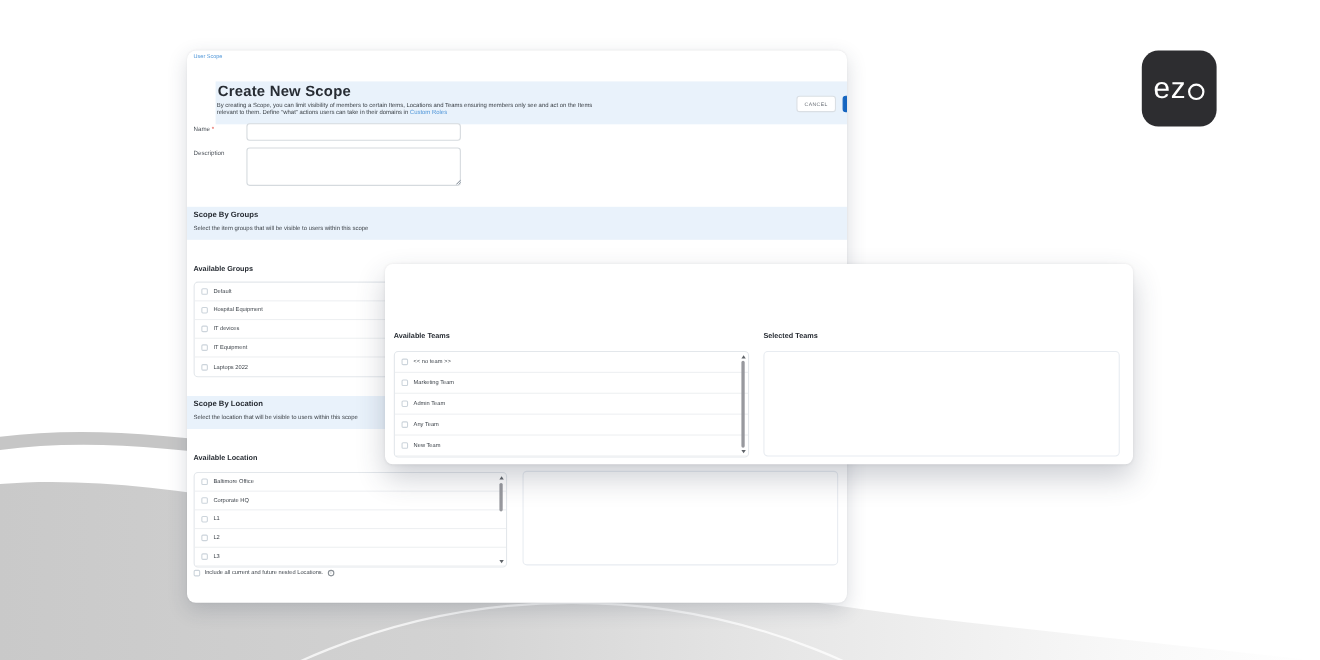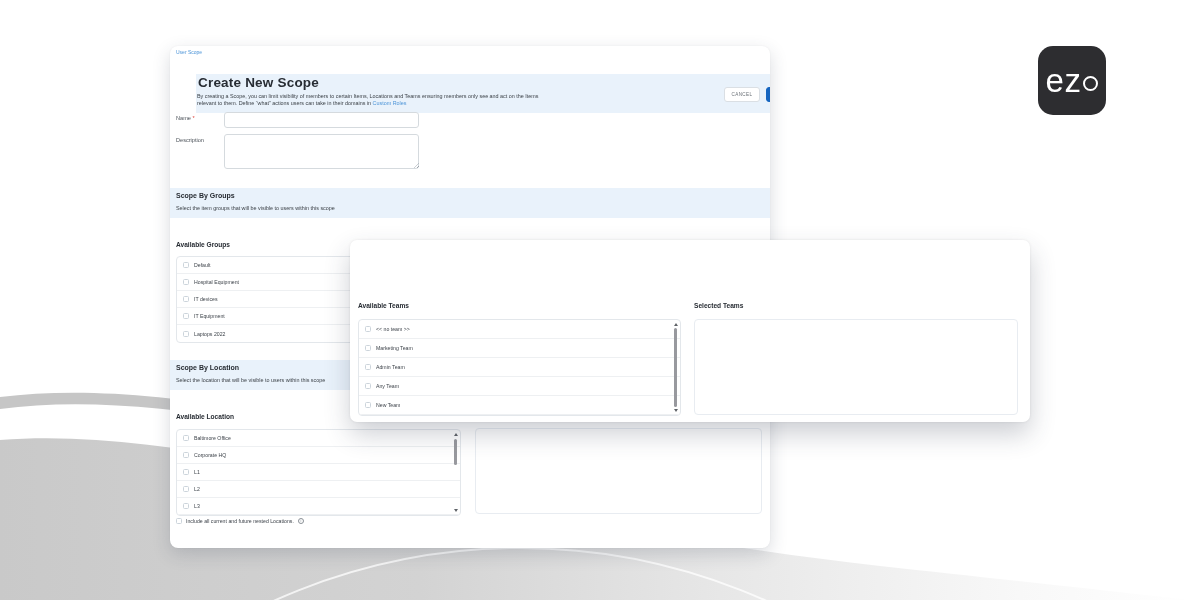--- a/index.html
+++ b/index.html
@@ -62,21 +62,21 @@
     border-radius:7px; box-shadow:0 12px 26px rgba(45,55,75,.24), 0 0 3px rgba(0,0,0,.08); z-index:2; overflow:hidden; }
   .overlay-band { position:absolute; left:0; top:0; width:100%; height:42px; background:#e9f2fb; }
   .toggle { position:absolute; left:8px; top:6px; width:17px; height:9.5px; border-radius:5px; background:#1565c0; cursor:pointer; }
   .toggle .knob { position:absolute; right:1.3px; top:1.3px; width:7px; height:7px; border-radius:50%; background:#fff; }
   .overlay-title { position:absolute; left:29px; top:5px; font-size:7.6px; font-weight:700; color:#272c33; }
   .overlay-sub { position:absolute; left:8px; top:24px; font-size:5.4px; color:#3c4248; }
 
   
   .ezo-logo { position:absolute; left:1038px; top:46px; width:68px; height:69px; background:#2d2d30; border-radius:15px;
     display:flex; align-items:center; justify-content:center; z-index:1; }
-  .ezo-letters { color:#fff; font-size:33px; letter-spacing:.5px; line-height:1; }
+  .ezo-letters { color:#fff; font-size:27px; letter-spacing:.5px; line-height:1; }
   .ezo-ring { width:15px; height:15px; border:2.6px solid #fff; border-radius:50%; margin-left:2px; margin-top:5px; }
 </style>
 </head>
 <body>
 
 <div class="stage">
 
   <svg class="bg-waves" viewBox="0 0 1200 600" xmlns="http://www.w3.org/2000/svg">
     <defs>
       <linearGradient id="fillGrad" x1="0" y1="0" x2="1" y2="0">

